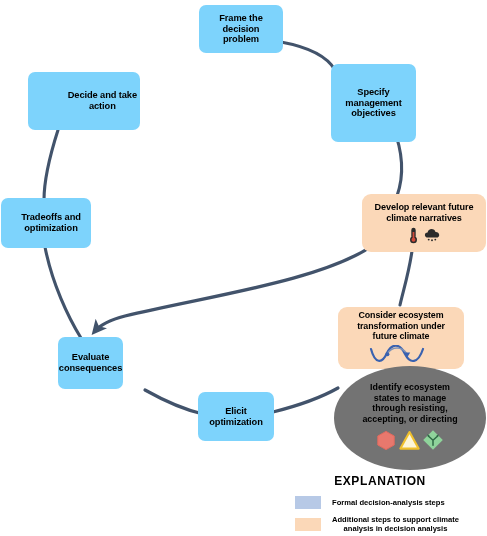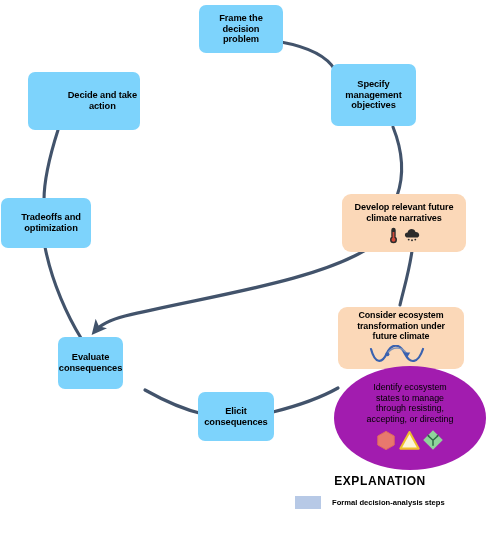--- a/index.html
+++ b/index.html
@@ -56,29 +56,29 @@
   }
   .node .iconrow {
     display: flex;
     align-items: center;
     justify-content: center;
     gap: 5px;
     margin-top: 3px;
   }
   .ellipse-node {
     position: absolute;
-    background: #a21caf;
+    background: #737373;
     border-radius: 50%;
     display: flex;
     flex-direction: column;
     align-items: center;
     justify-content: center;
     text-align: center;
     color: #000;
-    font-weight: normal;
+    font-weight: bold;
     line-height: 1.18;
   }
   
   #legend {
     position: absolute;
     left: 295px;
     top: 474px;
     width: 192px;
   }
   #legend .title {
@@ -141,27 +141,27 @@
 
     <path d="M63,67 C80,45 120,27 158,21" fill="none" stroke="#ffffff" stroke-width="0" stroke-linecap="round"></path>
   </svg>
 
   <div class="node blue" style="left:199px; top:5px; width:84px; height:48px; font-size:9.3px;">
     <div class="label">Frame the
 decision
 problem</div>
   </div>
 
-  <div class="node blue" style="left:331px; top:64px; width:85px; height:62px; font-size:9.3px;">
+  <div class="node blue" style="left:331px; top:64px; width:85px; height:78px; font-size:9.3px;">
     <div class="label">Specify
 management
 objectives</div>
   </div>
 
-  <div class="node peach" style="left:342px; top:194px; width:124px; height:58px; font-size:9.1px;">
+  <div class="node peach" style="left:362px; top:194px; width:124px; height:58px; font-size:9.1px;">
     <div class="label">Develop relevant future
 climate narratives</div>
     <div class="iconrow">
 
       <svg width="11" height="17" viewBox="0 0 11 17">
         <rect x="3.3" y="0.8" width="4.4" height="10.4" rx="2.2" fill="#2b2b2b"></rect>
         <circle cx="5.5" cy="12.8" r="3.5" fill="#2b2b2b"></circle>
         <circle cx="5.5" cy="12.8" r="2.0" fill="#d24a3a"></circle>
         <rect x="4.6" y="5.0" width="1.8" height="7.6" fill="#d24a3a"></rect>
       </svg>
@@ -210,21 +210,21 @@
         <polygon points="11,1.2 20.8,11 11,20.8 1.2,11" fill="#8fd49b"></polygon>
         <path d="M11,16.2 L11,11.2 M11,11.2 L6.6,7.2 M11,11.2 L15.4,7.2" fill="none" stroke="#2f6b46" stroke-width="1.5" stroke-linecap="round"></path>
         <path d="M5.2,5.3 L7.6,6.6 L6.0,8.2 Z" fill="#2f6b46"></path>
         <path d="M16.8,5.3 L16.0,8.2 L14.4,6.6 Z" fill="#2f6b46"></path>
       </svg>
     </div>
   </div>
 
   <div class="node blue" style="left:198px; top:392px; width:76px; height:49px; font-size:9.3px;">
     <div class="label">Elicit
-consequences</div>
+optimization</div>
   </div>
 
   <div class="node blue" style="left:58px; top:337px; width:65px; height:52px; font-size:9.3px;">
     <div class="label">Evaluate
 consequences</div>
   </div>
 
   <div class="node blue" style="left:1px; top:198px; width:90px; height:50px; font-size:9.3px;padding-left:10px;">
     <div class="label">Tradeoffs and
 optimization</div>
@@ -236,15 +236,20 @@
   </div>
 
   <div id="legend">
     <div class="title">EXPLANATION</div>
 
     <div class="legend-row">
       <div class="legend-sw" style="background:#b7c9e6;"></div>
       <div class="legend-text">Formal decision-analysis steps</div>
     </div>
 
+    <div class="legend-row">
+      <div class="legend-sw" style="background:#fbd8b8;"></div>
+      <div class="legend-text">Additional steps to support climate
+analysis in decision analysis</div>
+    </div>
   </div>
 
 </div>
 
 </body></html>

